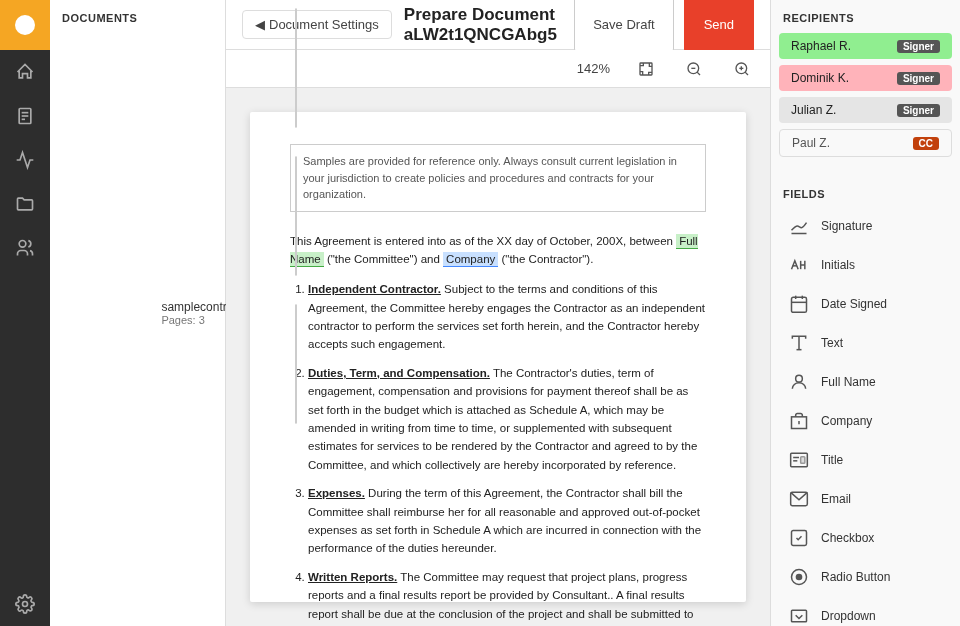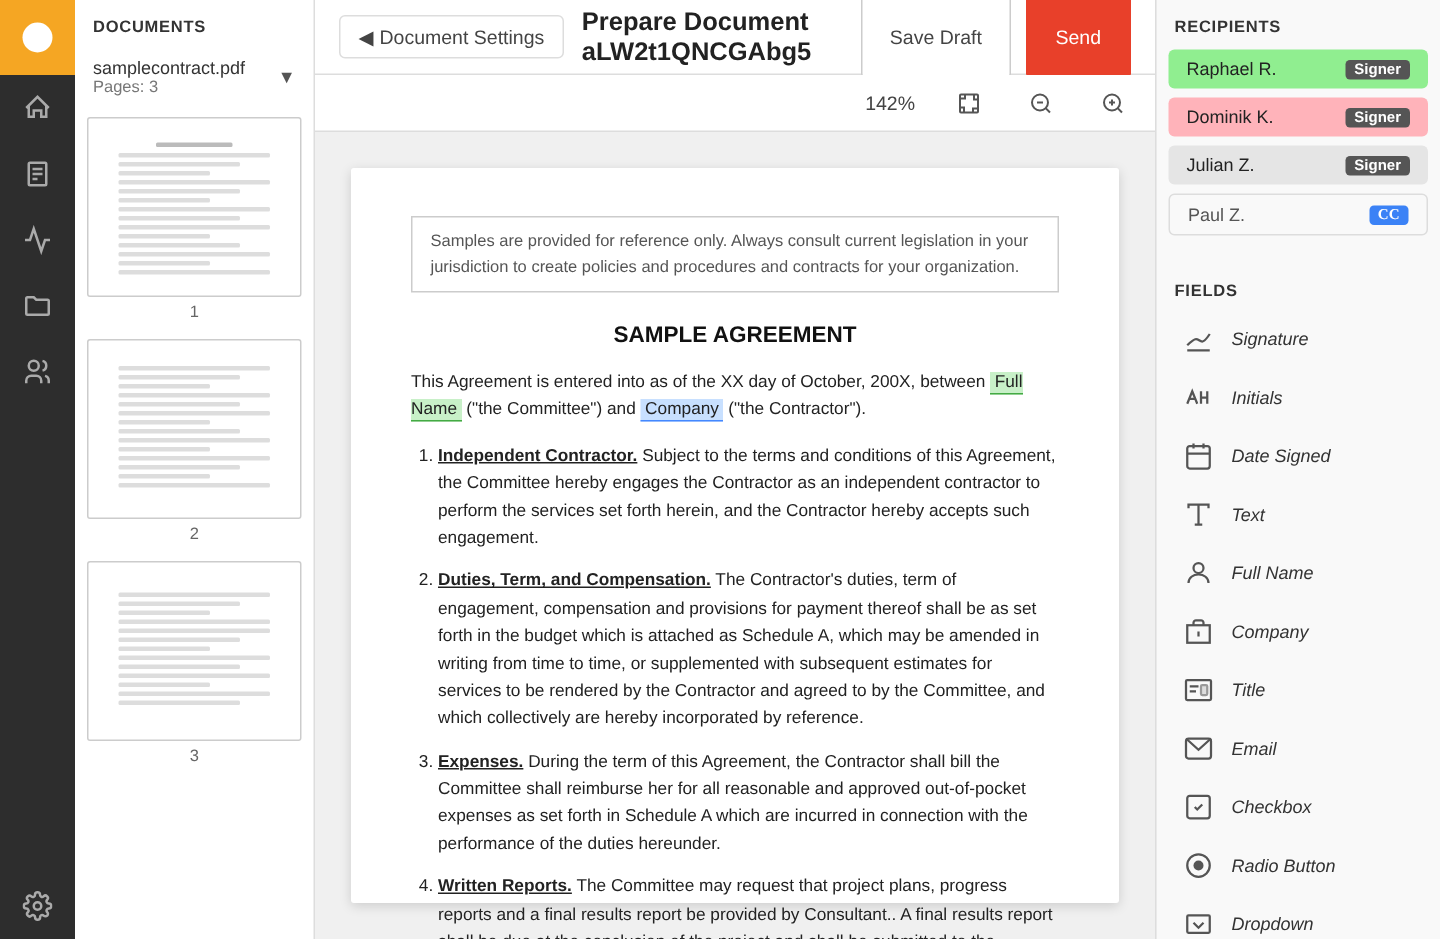--- a/index.html
+++ b/index.html
@@ -31,25 +31,25 @@
       display: flex;
       align-items: center;
       justify-content: center;
       color: #aaa;
       cursor: pointer;
     }
     .nav-icon svg { width: 20px; height: 20px; }
 
     
     .documents-panel {
-      width: 160px;
+      width: 176px;
       background: #fff;
       border-right: 1px solid #ddd;
       display: flex;
-      flex-direction: column;
+      flex-direction: row;
       flex-shrink: 0;
     }
     .documents-header {
       padding: 12px 12px 8px;
       font-weight: 700;
       font-size: 11px;
       letter-spacing: 0.5px;
       color: #333;
       text-transform: uppercase;
     }
@@ -265,39 +265,38 @@
     }
     .recipient-name { font-size: 12px; font-weight: 500; color: #222; }
     .recipient-badge {
       font-size: 10px;
       padding: 1px 6px;
       border-radius: 3px;
       color: white;
       font-weight: 600;
     }
     .badge-signer { background: #555; }
-    .badge-cc { background: #3b82f6; font-family: Liberation Serif, serif; }
+    .badge-cc { background: #c2410c; }
     .recipient-raphael { background: #90ee90; }
     .recipient-dominik { background: #ffb3ba; }
     .recipient-julian { background: #e5e5e5; }
     .recipient-paul { background: transparent; border: 1px solid #ddd; }
     .recipient-paul .recipient-name { color: #555; }
 
     .divider { height: 1px; background: #e0e0e0; margin: 8px 0; }
 
     .fields-section { padding: 0 0 8px; }
     .field-item {
       display: flex;
       align-items: center;
       gap: 10px;
       padding: 7px 12px;
       cursor: pointer;
       border-radius: 4px;
       margin: 1px 4px;
-      font-style: italic;
     }
     .field-icon {
       width: 24px;
       height: 24px;
       display: flex;
       align-items: center;
       justify-content: center;
       color: #555;
       flex-shrink: 0;
     }
@@ -462,21 +461,20 @@
           <line x1="21" y1="21" x2="16.65" y2="16.65"></line>
           <line x1="11" y1="8" x2="11" y2="14"></line>
           <line x1="8" y1="11" x2="14" y2="11"></line>
       </svg>
     </button>
   </div>
 
   <div class="doc-content-area">
     <div class="doc-page">
       <div class="notice-box">Samples are provided for reference only.  Always consult current legislation in your jurisdiction to create policies and procedures and contracts for your organization.</div>
-      <div class="doc-main-title">SAMPLE AGREEMENT</div>
       <p class="intro-para">
         <span>This Agreement is entered into as of the XX day of October, 200X, between</span>
         <span class="field-highlight-green">Full Name</span>
         <span>("the Committee") and</span>
         <span class="field-highlight-blue">Company</span>
         <span>("the Contractor").</span>
       </p>
       <ol>
         <li>
           <span class="doc-section-title">Independent Contractor.</span>

